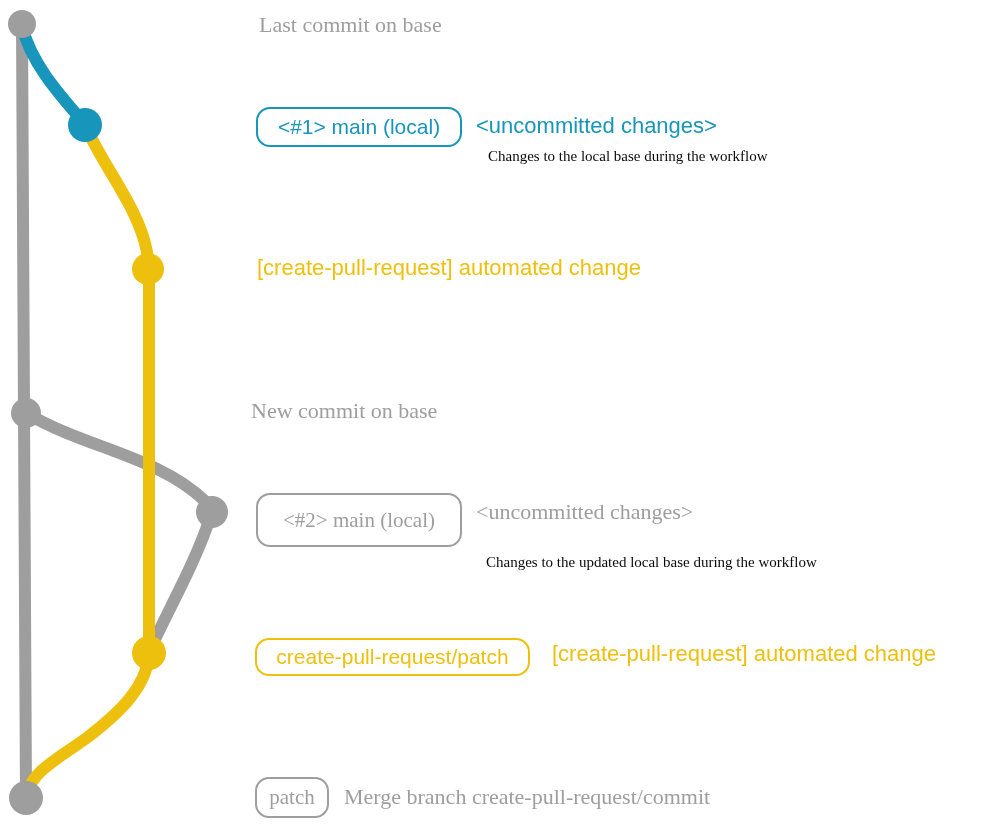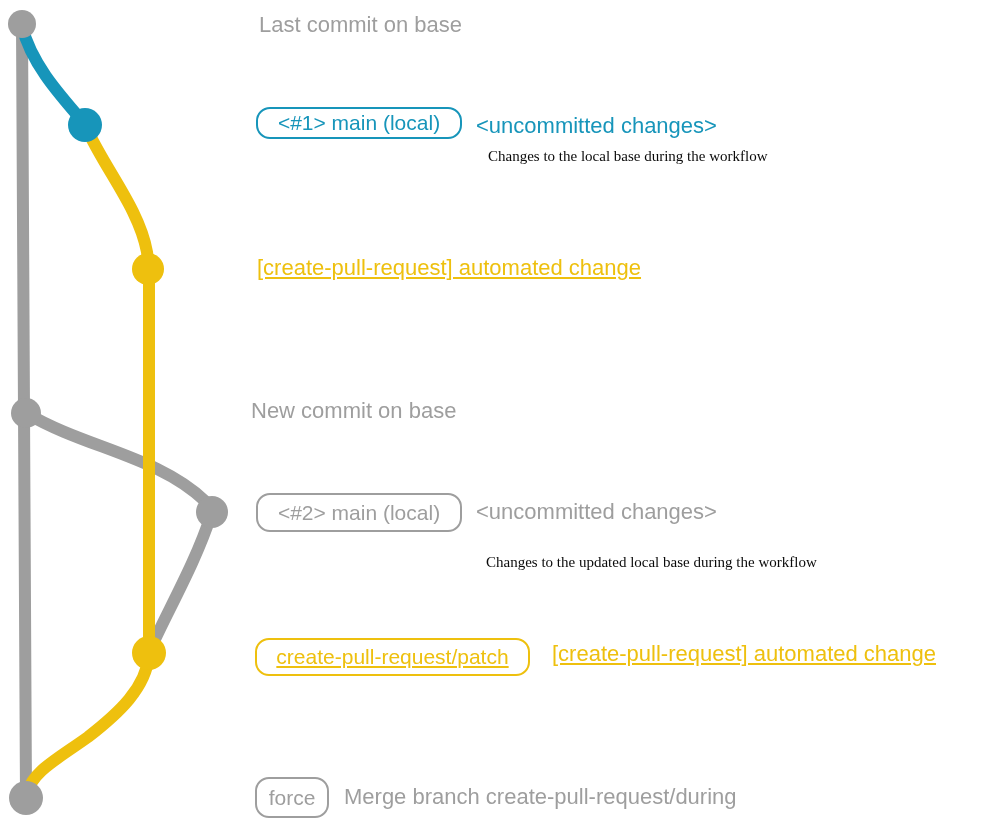--- a/index.html
+++ b/index.html
@@ -36,38 +36,38 @@
   }
   .t-serif{
     position:absolute;
     font-family:Liberation Serif, serif;
     font-size:15px;
     line-height:24px;
     color:var(--c-ink);
     white-space:nowrap;
     transform:translateY(-50%);
   }
-  .c-gray{color:var(--c-gray);}
+  .c-gray{color:var(--c-gray);font-family:Liberation Serif, serif;}
   .c-blue{color:var(--c-blue);}
-  .c-yellow{color:var(--c-yellow);text-decoration:underline;}
+  .c-yellow{color:var(--c-yellow);}
 
   .badge{
     position:absolute;
     box-sizing:border-box;
     border:2px solid currentColor;
     border-radius:14px;
     display:flex;
     align-items:center;
     justify-content:center;
     font-size:21px;
     white-space:nowrap;
     background:transparent;
   }
-  .badge-r2{left:256px;top:107px;width:206px;height:32px;}
-  .badge-r5{left:256px;top:493px;width:206px;height:39px;}
+  .badge-r2{left:256px;top:107px;width:206px;height:40px;}
+  .badge-r5{left:256px;top:493px;width:206px;height:54px;}
   .badge-r6{left:255px;top:638px;width:275px;height:38px;}
   .badge-r7{left:255px;top:777px;width:74px;height:41px;}
 
   .pos-r1{left:259px;top:25px;}
   .pos-r2-status{left:476px;top:126px;}
   .pos-r2-note{left:488px;top:156px;}
   .pos-r3-title{left:257px;top:268px;}
   .pos-r3-note{left:270px;top:298px;}
   .pos-r4{left:251px;top:411px;}
   .pos-r5-status{left:476px;top:512px;}
@@ -121,17 +121,17 @@
   </div>
   <div class="t-sans c-gray pos-r5-status">&lt;uncommitted changes&gt;</div>
   <div class="t-serif pos-r5-note">Changes to the updated local base during the workflow</div>
 
   <div class="badge c-yellow badge-r6">
     <span>create-pull-request/patch</span>
   </div>
   <div class="t-sans c-yellow pos-r6-title">[create-pull-request] automated change</div>
 
   <div class="badge c-gray badge-r7">
-    <span>force</span>
+    <span>patch</span>
   </div>
-  <div class="t-sans c-gray pos-r7-title">Merge branch create-pull-request/during</div>
+  <div class="t-sans c-gray pos-r7-title">Merge branch create-pull-request/commit</div>
 
 </div>
 
 </body></html>

